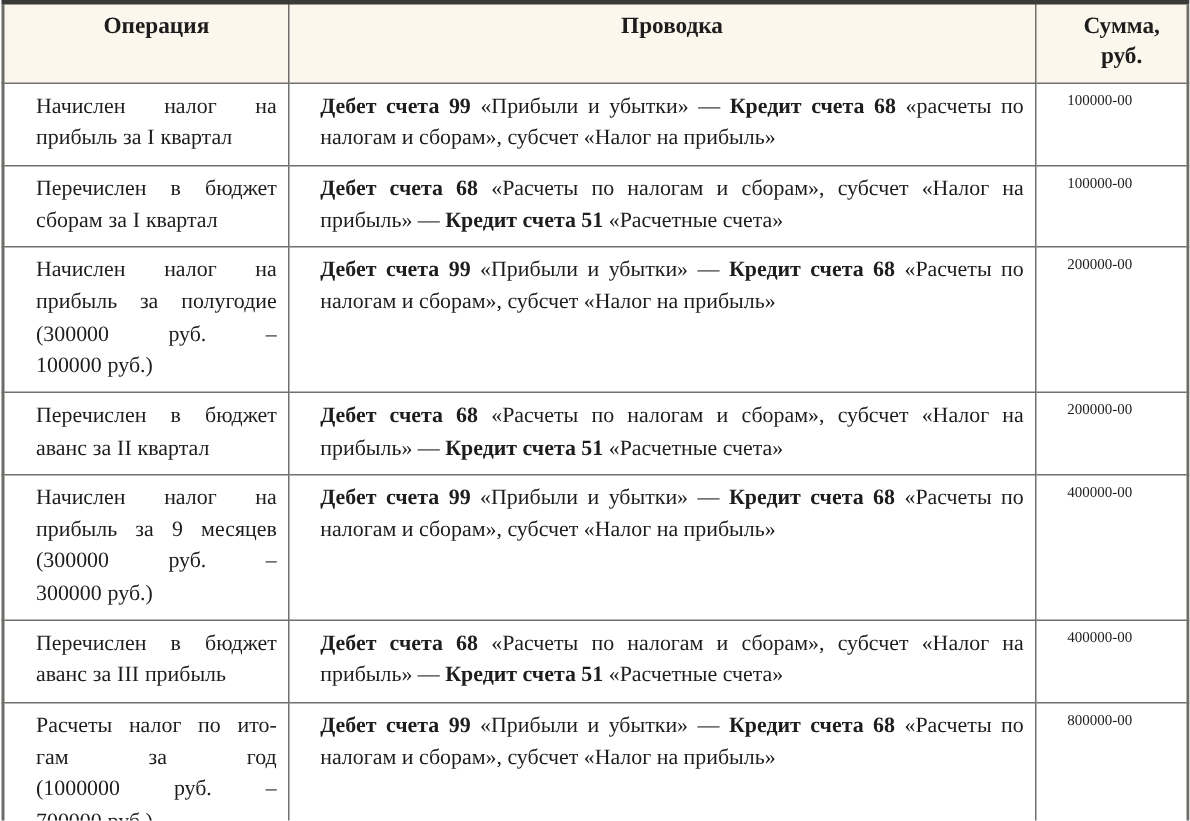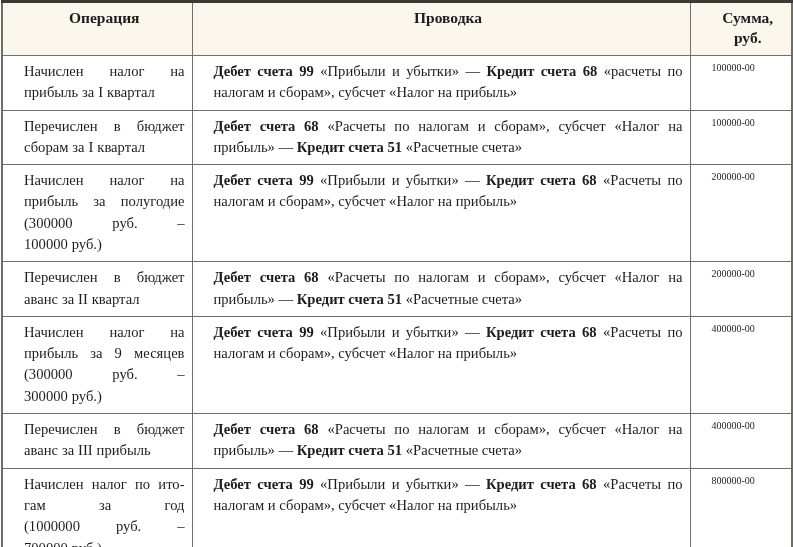--- a/index.html
+++ b/index.html
@@ -171,21 +171,21 @@
         <tr>
           <td class="c-operation">
             <span class="op-just">Перечислен в бюджет</span>
             <span class="op-line">аванс за III прибыль</span>
           </td>
           <td class="c-entry"><b>Дебет счета 68</b><span> «Расчеты по налогам и сборам», субсчет «Налог на прибыль» — </span><b>Кредит счета 51</b><span> «Расчетные счета»</span></td>
           <td class="c-amount">400000-00</td>
         </tr>
         <tr>
           <td class="c-operation">
-            <span class="op-just">Начислен налог по ито-</span>
+            <span class="op-just">Расчеты налог по ито-</span>
             <span class="op-just">гам за год</span>
             <span class="op-just">(1000000 руб. –</span>
             <span class="op-line">700000 руб.)</span>
           </td>
           <td class="c-entry"><b>Дебет счета 99</b><span> «Прибыли и убытки» — </span><b>Кредит счета 68</b><span> «Расчеты по налогам и сборам», субсчет «Налог на прибыль»</span></td>
           <td class="c-amount">800000-00</td>
         </tr>
       </tbody>
   </table>
 </div>

